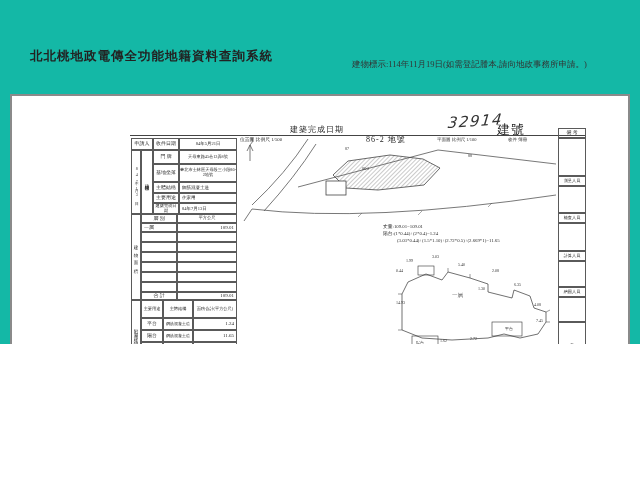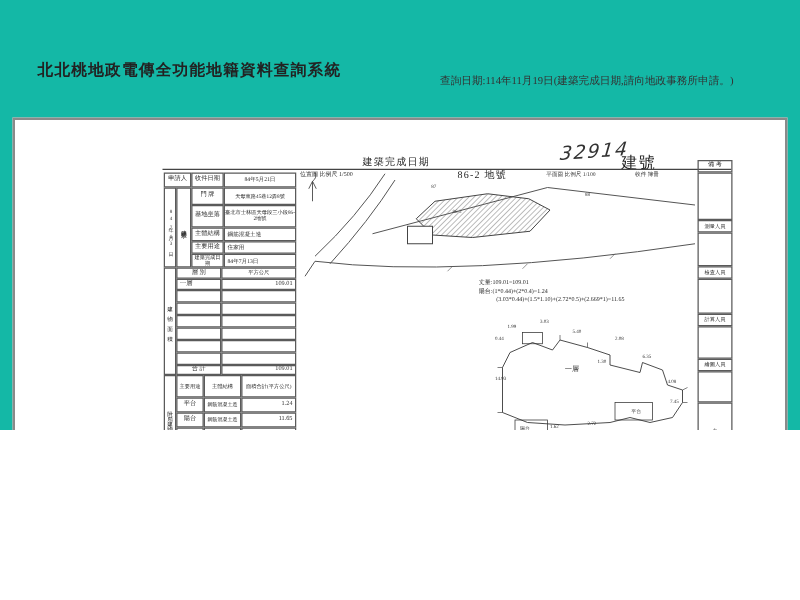--- a/index.html
+++ b/index.html
@@ -29,21 +29,21 @@
   svg{position:absolute;overflow:visible;}
   .dim{position:absolute;font-size:4px;color:#333;white-space:nowrap;}
   .plan-lbl{position:absolute;font-size:5.5px;color:#2b2b2b;white-space:nowrap;}
 </style>
 </head>
 <body>
 
 <div class="page">
 
   <div class="t sys-title">北北桃地政電傳全功能地籍資料查詢系統</div>
-  <div class="t qdate">查詢日期:114年11月19日(建築完成日期,請向地政事務所申請。)</div>
+  <div class="t qdate">建物標示:114年11月19日(如需登記謄本,請向地政事務所申請。)</div>
 
   <div class="frame"></div>
 
   <div class="t doc-section">建築完成日期</div>
   <div class="t doc-parcel">86-2 地號</div>
   <div class="t hand-no">32914</div>
   <div class="t bno-label">建號</div>
   <div class="hrule"></div>
   <div class="t small-lbl" style="left:437px;top:137px;">平面圖 比例尺 1/100</div>
   <div class="t small-lbl" style="left:508px;top:137px;">收件 簿冊</div>

